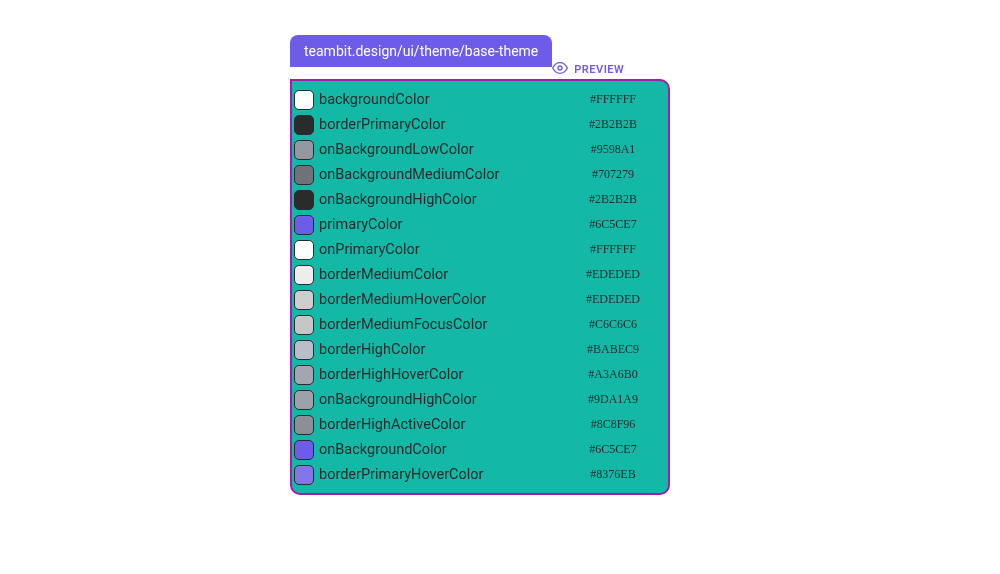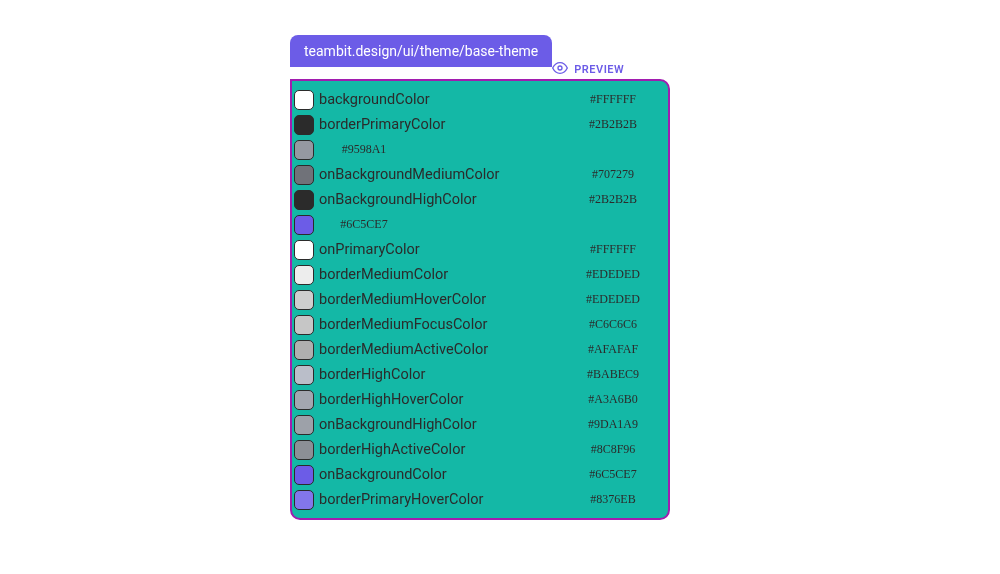--- a/index.html
+++ b/index.html
@@ -105,34 +105,36 @@
         <div class="token-name">backgroundColor</div>
         <div class="token-value">#FFFFFF</div>
       </div>
       <div class="color-row">
         <div class="swatch" style="background: rgb(43, 43, 43);"></div>
         <div class="token-name">borderPrimaryColor</div>
         <div class="token-value">#2B2B2B</div>
       </div>
       <div class="color-row">
         <div class="swatch" style="background: rgb(149, 152, 161);"></div>
+        <div class="token-name">onBackgroundLowColor</div>
         <div class="token-value">#9598A1</div>
       </div>
       <div class="color-row">
         <div class="swatch" style="background: rgb(112, 114, 121);"></div>
         <div class="token-name">onBackgroundMediumColor</div>
         <div class="token-value">#707279</div>
       </div>
       <div class="color-row">
         <div class="swatch" style="background: rgb(43, 43, 43);"></div>
         <div class="token-name">onBackgroundHighColor</div>
         <div class="token-value">#2B2B2B</div>
       </div>
       <div class="color-row">
         <div class="swatch" style="background: rgb(108, 92, 231);"></div>
+        <div class="token-name">primaryColor</div>
         <div class="token-value">#6C5CE7</div>
       </div>
       <div class="color-row">
         <div class="swatch" style="background: rgb(255, 255, 255);"></div>
         <div class="token-name">onPrimaryColor</div>
         <div class="token-value">#FFFFFF</div>
       </div>
       <div class="color-row">
         <div class="swatch" style="background: rgb(237, 237, 237);"></div>
         <div class="token-name">borderMediumColor</div>
@@ -140,25 +142,20 @@
       </div>
       <div class="color-row">
         <div class="swatch" style="background: rgb(206, 206, 206);"></div>
         <div class="token-name">borderMediumHoverColor</div>
         <div class="token-value">#EDEDED</div>
       </div>
       <div class="color-row">
         <div class="swatch" style="background: rgb(198, 198, 198);"></div>
         <div class="token-name">borderMediumFocusColor</div>
         <div class="token-value">#C6C6C6</div>
-      </div>
-      <div class="color-row">
-        <div class="swatch" style="background: rgb(175, 175, 175);"></div>
-        <div class="token-name">borderMediumActiveColor</div>
-        <div class="token-value">#AFAFAF</div>
       </div>
       <div class="color-row">
         <div class="swatch" style="background: rgb(186, 190, 201);"></div>
         <div class="token-name">borderHighColor</div>
         <div class="token-value">#BABEC9</div>
       </div>
       <div class="color-row">
         <div class="swatch" style="background: rgb(163, 166, 176);"></div>
         <div class="token-name">borderHighHoverColor</div>
         <div class="token-value">#A3A6B0</div>

